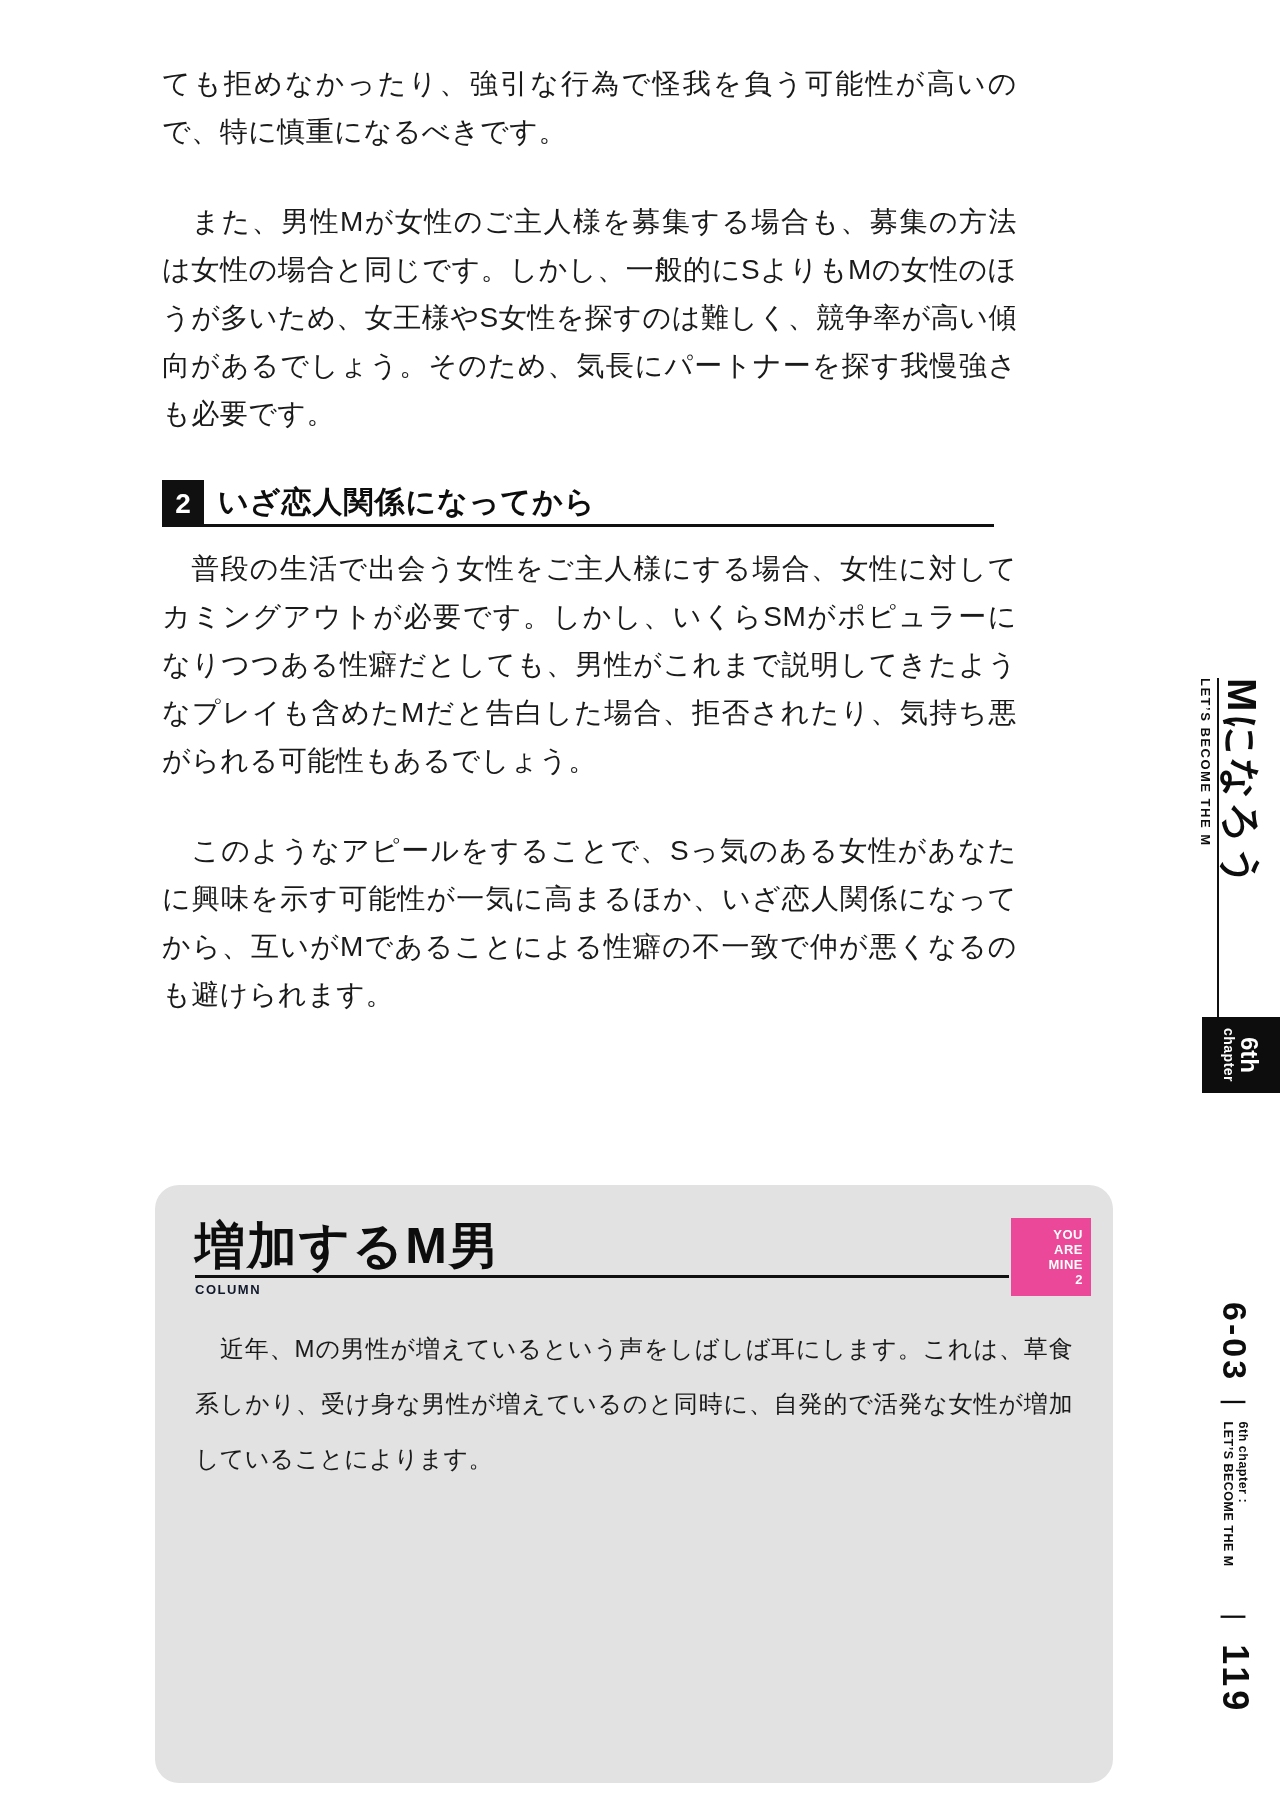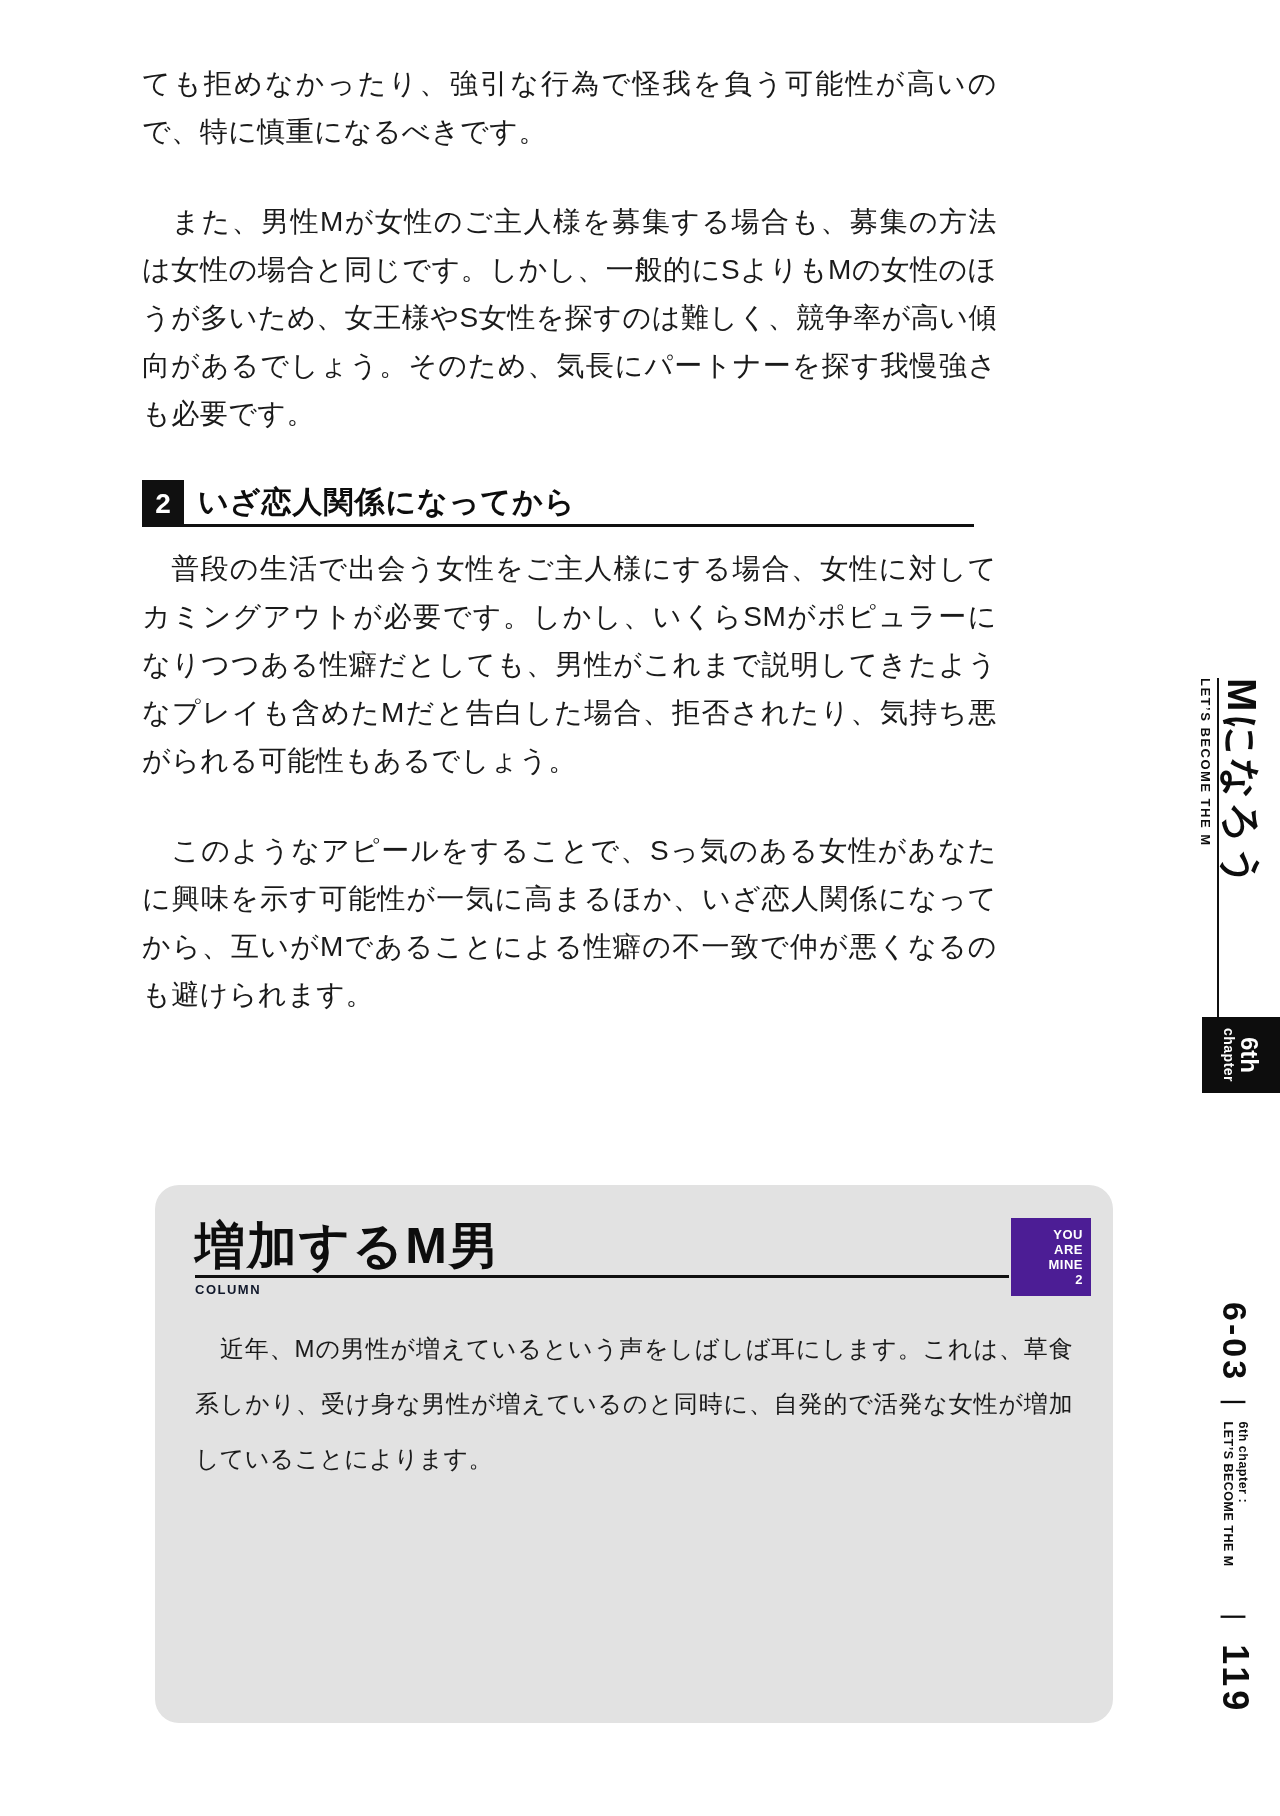--- a/index.html
+++ b/index.html
@@ -5,52 +5,52 @@
   html,body{margin:0;padding:0;}
   body{
     width:1280px;height:1816px;background:#ffffff;
     font-family:"Liberation Sans","DejaVu Sans",sans-serif;
     color:#161616;
     -webkit-font-smoothing:antialiased;
   }
   .page{position:relative;width:1280px;height:1816px;overflow:hidden;background:#fff;}
 
   
-  .main-text{position:absolute;left:142px;top:60px;width:855px;}
+  .main-text{position:absolute;left:162px;top:60px;width:855px;}
   .main-text p{
     margin:0 0 42px 0;font-size:28px;line-height:48px;
     text-align:justify;letter-spacing:0.5px;color:#1a1a1a;
   }
 
   
   .section-heading{display:flex;align-items:flex-start;margin:0 0 18px 0;width:832px;}
   .num-box{
     flex:none;width:42px;height:47px;background:#101010;color:#fff;
     display:flex;align-items:center;justify-content:center;
     font-size:28px;font-weight:bold;
   }
   .heading-wrap{
     flex:1;height:44px;border-bottom:3px solid #101010;
     display:flex;align-items:center;padding-left:14px;
   }
   .heading-wrap h2{margin:0;font-size:30px;font-weight:bold;letter-spacing:1px;color:#0d0d0d;}
 
   
   .column-box{
-    position:absolute;left:155px;top:1185px;width:958px;height:538px;
+    position:absolute;left:155px;top:1185px;width:958px;height:598px;
     background:#e2e2e2;border-radius:24px;box-sizing:border-box;
     padding:30px 40px 0 40px;
   }
   .column-header{position:relative;}
   .column-title{margin:6px 0 0 0;font-size:50px;font-weight:bold;letter-spacing:2px;color:#0d0d0d;line-height:1.0;}
   .column-rule{width:814px;height:0;border-bottom:3px solid #101010;margin-top:4px;}
   .column-label{font-size:13px;font-weight:bold;letter-spacing:1.5px;color:#0f172a;margin:4px 0 24px 0;}
   .column-badge{
     position:absolute;top:-3px;right:-18px;width:80px;height:78px;
-    background:#4c1d95;color:#fff;box-sizing:border-box;
+    background:#ec4899;color:#fff;box-sizing:border-box;
     display:flex;flex-direction:column;justify-content:center;
     text-align:right;padding:4px 8px;
     font-size:13px;font-weight:bold;line-height:15px;letter-spacing:0.5px;
   }
   .column-box p{
     margin:0 0 40px 0;font-size:24px;line-height:55px;
     text-align:justify;letter-spacing:0.3px;color:#1a1a1a;
   }
 
   

